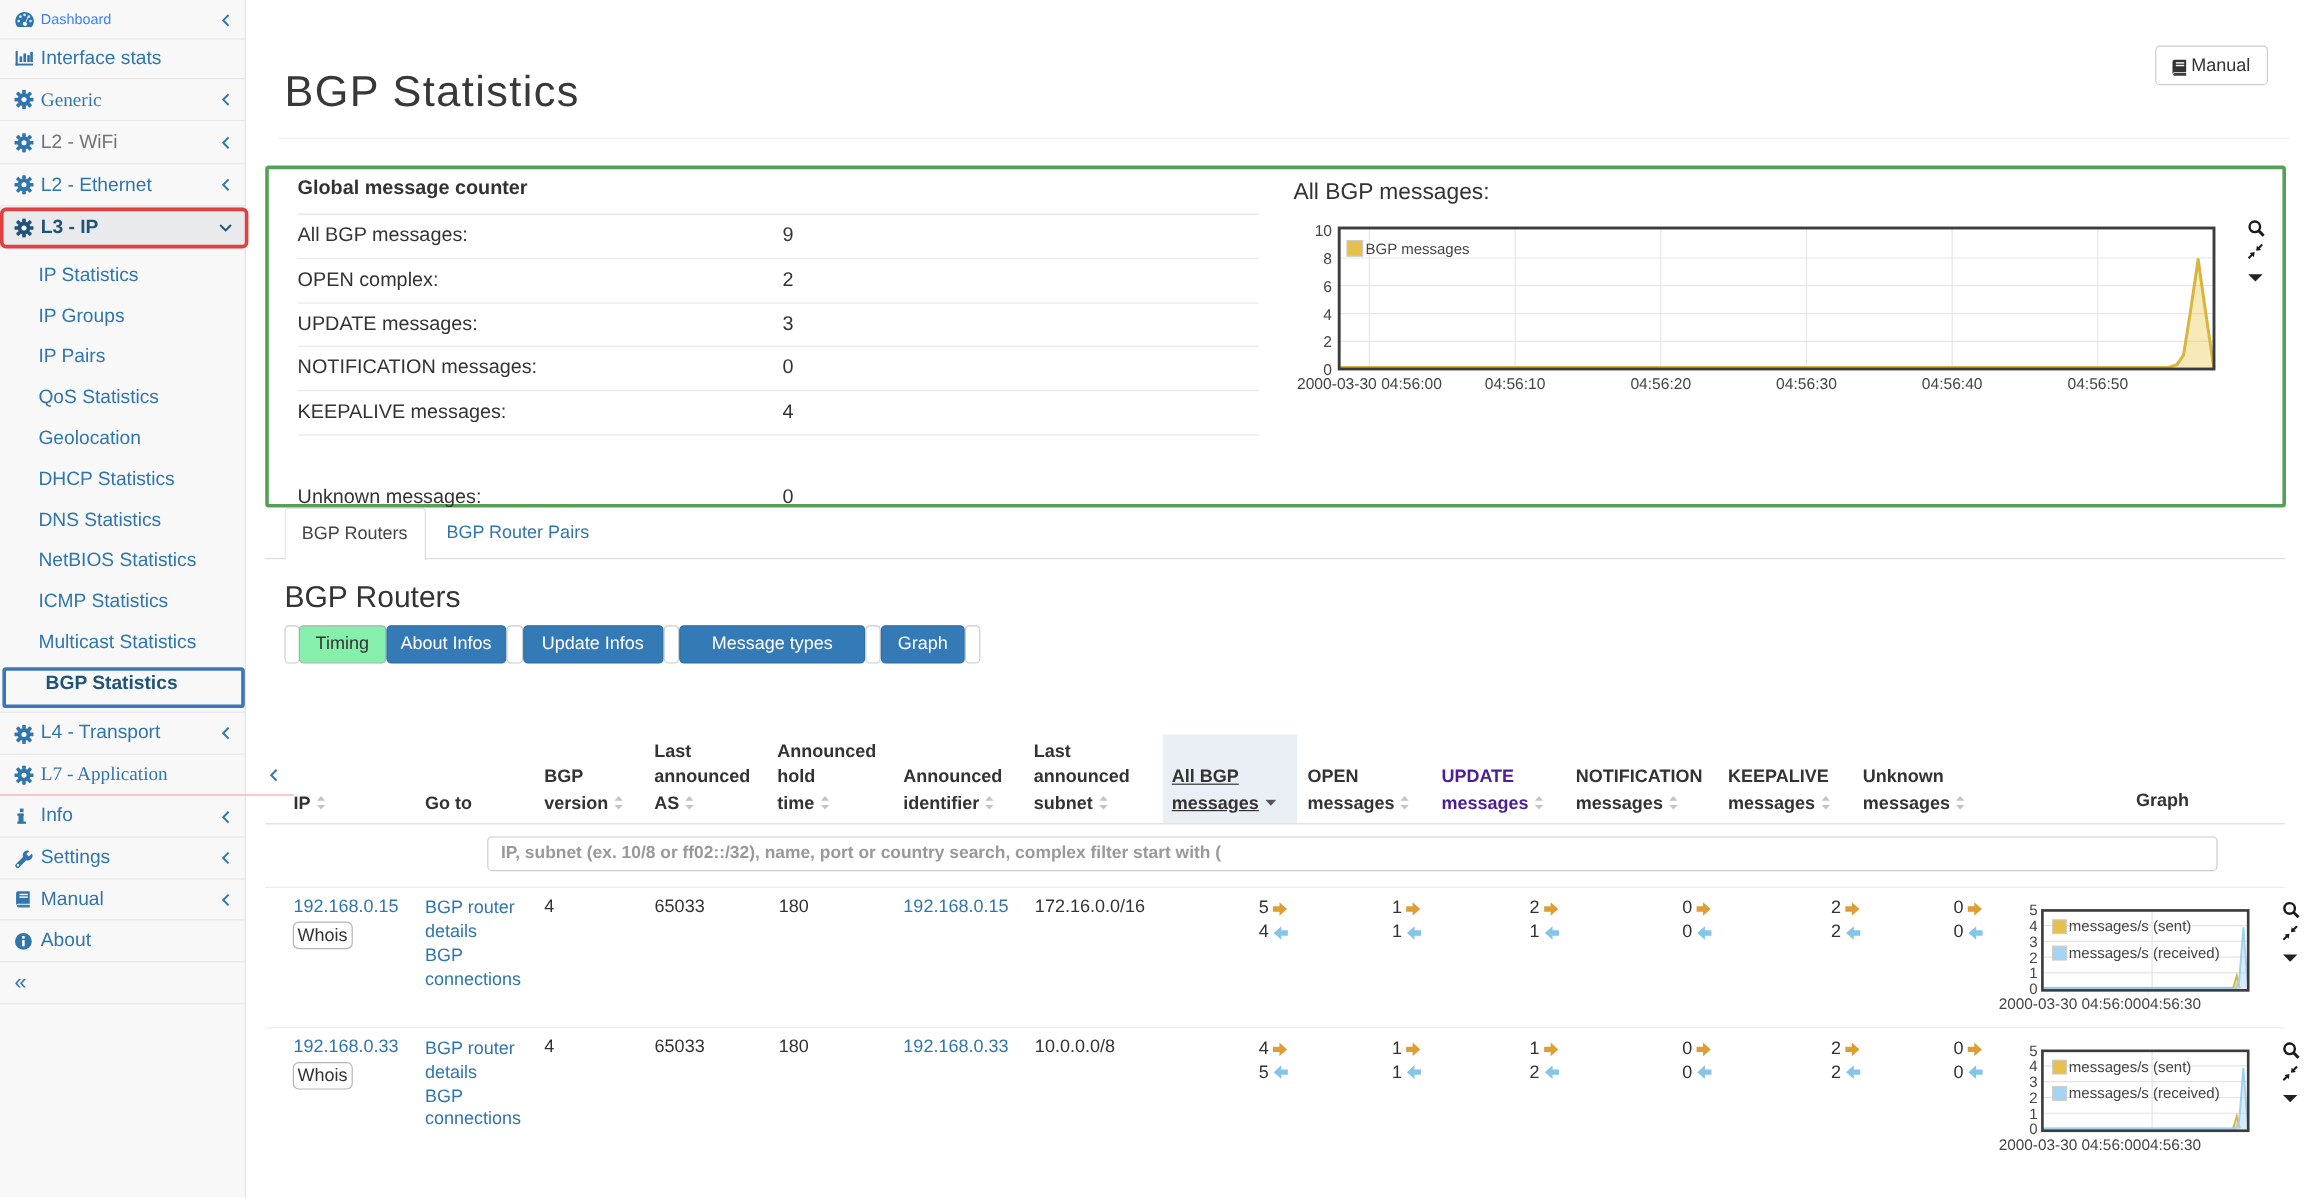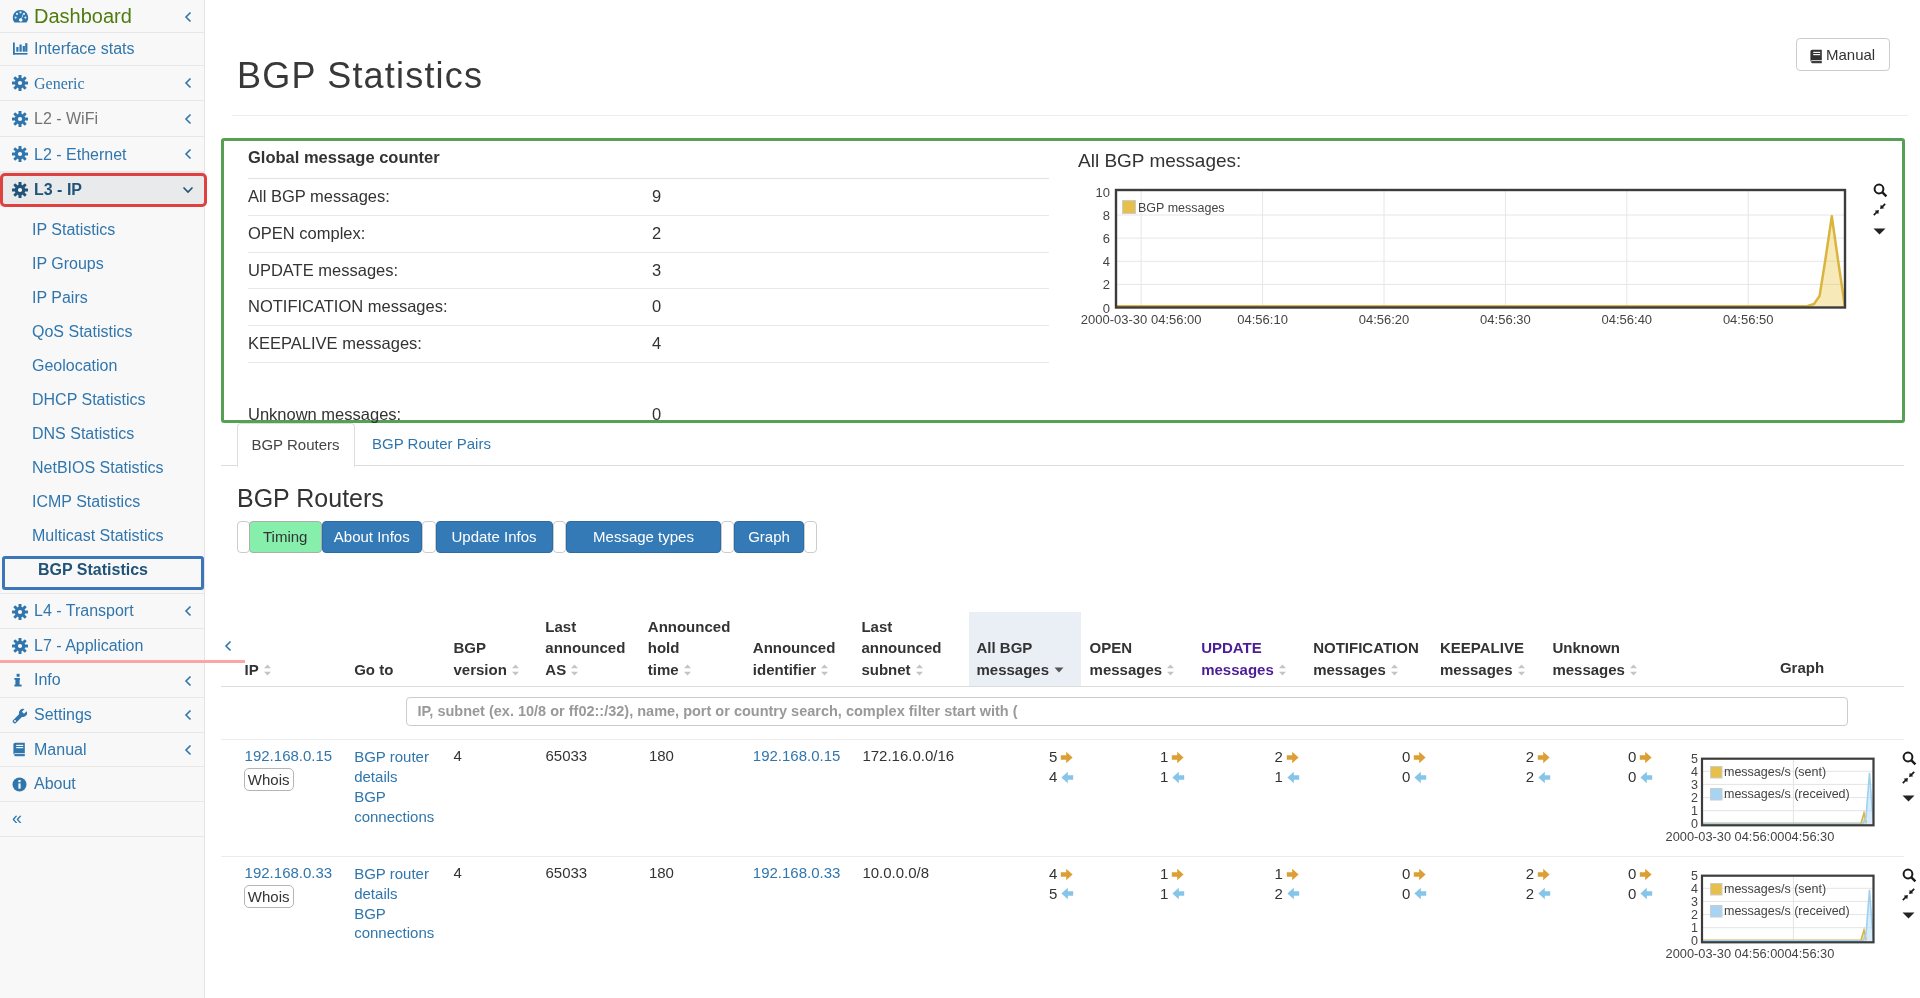--- a/index.html
+++ b/index.html
@@ -15,21 +15,21 @@
       <svg width="17" height="15" viewBox="0 0 17 15">
         <path fill="#3076ad" d="M8.5 1C4.2 1 .8 4.4.8 8.7c0 1.9.7 3.6 1.8 4.9h11.8c1.1-1.3 1.8-3 1.8-4.9C16.2 4.4 12.8 1 8.5 1z"></path>
         <circle cx="3.6" cy="8.6" r="1.1" fill="#d6ecf7"></circle>
         <circle cx="13.4" cy="8.6" r="1.1" fill="#d6ecf7"></circle>
         <circle cx="5" cy="4.9" r="1.1" fill="#d6ecf7"></circle>
         <circle cx="12" cy="4.9" r="1.1" fill="#d6ecf7"></circle>
         <circle cx="8.5" cy="3.4" r="1.1" fill="#d6ecf7"></circle>
         <path fill="#fff" d="M10.8 5.2 9.3 9.4a1.6 1.6 0 1 0-1.4 2.9 1.6 1.6 0 0 0 1.9-2.6l1.6-4.2z"></path>
       </svg>
     </div>
-<div class="abs" style="left:34px;top:0;height:33.0px;line-height:33.0px;font-size:20px;color:#4d7c0f;text-align:right;">Dashboard</div>
+<div class="abs" style="left:34px;top:0;height:33.0px;line-height:33.0px;font-size:12px;color:#3b82f6;text-align:right;">Dashboard</div>
 <div class="abs" style="right:13px;top:10.5px;">
       <svg width="8" height="12" viewBox="0 0 8 12">
         <polyline points="6.5,1.5 2,6 6.5,10.5" fill="none" stroke="#3076ad" stroke-width="1.6"></polyline>
       </svg>
     </div>
 </div>
 <div class="abs" style="left:0;top:33.0px;width:205px;height:32.6px;border-bottom:1px solid #e7e7e7;box-sizing:border-box;">
 <div class="abs" style="left:12px;top:8.3px;">
       <svg width="16" height="15" viewBox="0 0 16 15">
         <rect x="1" y="1.5" width="1.8" height="12" fill="#3076ad"></rect>
@@ -159,21 +159,21 @@
         <circle r="2.1" fill="#f8f8f8"></circle>
       </svg>
     </div>
 <div class="abs" style="left:34px;top:0;height:34.6px;line-height:34.6px;font-size:16px;color:#3076ad;">L4 - Transport</div>
 <div class="abs" style="right:13px;top:11.3px;">
       <svg width="8" height="12" viewBox="0 0 8 12">
         <polyline points="6.5,1.5 2,6 6.5,10.5" fill="none" stroke="#3076ad" stroke-width="1.6"></polyline>
       </svg>
     </div>
 </div>
-<div class="abs" style="left:0;top:628.6px;width:245px;height:34.7px;border-bottom:3px solid #fca5a5;box-sizing:border-box;">
+<div class="abs" style="left:0;top:628.6px;width:245px;height:34.7px;border-bottom:1px solid #fca5a5;box-sizing:border-box;font-family:Liberation Serif, serif;">
 <div class="abs" style="left:12px;top:9.8px;">
       <svg width="16" height="16" viewBox="-8 -8 16 16">
         <circle r="5.4" fill="#3076ad"></circle>
         <rect x="-1.5" y="-8.2" width="3" height="3.4" rx="0.8" fill="#3076ad" transform="rotate(0)"></rect>
         <rect x="-1.5" y="-8.2" width="3" height="3.4" rx="0.8" fill="#3076ad" transform="rotate(45)"></rect>
         <rect x="-1.5" y="-8.2" width="3" height="3.4" rx="0.8" fill="#3076ad" transform="rotate(90)"></rect>
         <rect x="-1.5" y="-8.2" width="3" height="3.4" rx="0.8" fill="#3076ad" transform="rotate(135)"></rect>
         <rect x="-1.5" y="-8.2" width="3" height="3.4" rx="0.8" fill="#3076ad" transform="rotate(180)"></rect>
         <rect x="-1.5" y="-8.2" width="3" height="3.4" rx="0.8" fill="#3076ad" transform="rotate(225)"></rect>
         <rect x="-1.5" y="-8.2" width="3" height="3.4" rx="0.8" fill="#3076ad" transform="rotate(270)"></rect>
@@ -349,21 +349,21 @@
       <path d="M1 8.8 L4.5 12.6 L8 8.8 Z" fill="#c4c4c4"></path>
     </svg></div>
 <div class="abs" style="left:752.8px;top:637.2px;font-size:15px;font-weight:bold;color:#333;line-height:21.5px;white-space:nowrap;">Announced<br>identifier<svg width="9" height="14" viewBox="0 0 9 14" style="display:inline-block;vertical-align:-2px;margin-left:4px;">
       <path d="M1 5.2 L4.5 1.4 L8 5.2 Z" fill="#c4c4c4"></path>
       <path d="M1 8.8 L4.5 12.6 L8 8.8 Z" fill="#c4c4c4"></path>
     </svg></div>
 <div class="abs" style="left:861.4px;top:615.7px;font-size:15px;font-weight:bold;color:#333;line-height:21.5px;white-space:nowrap;">Last<br>announced<br>subnet<svg width="9" height="14" viewBox="0 0 9 14" style="display:inline-block;vertical-align:-2px;margin-left:4px;">
       <path d="M1 5.2 L4.5 1.4 L8 5.2 Z" fill="#c4c4c4"></path>
       <path d="M1 8.8 L4.5 12.6 L8 8.8 Z" fill="#c4c4c4"></path>
     </svg></div>
-<div class="abs" style="left:976.5px;top:637.2px;font-size:15px;font-weight:bold;color:#333;line-height:21.5px;white-space:nowrap;">All BGP<br>messages<svg width="10" height="6" viewBox="0 0 10 6" style="display:inline-block;vertical-align:2px;margin-left:5px;">
+<div class="abs" style="left:976.5px;top:637.2px;font-size:15px;font-weight:bold;color:#333;line-height:21.5px;white-space:nowrap;text-decoration:underline;">All BGP<br>messages<svg width="10" height="6" viewBox="0 0 10 6" style="display:inline-block;vertical-align:2px;margin-left:5px;">
       <path d="M0.5 0.5 h9 l-4.5 5 z" fill="#555"></path>
     </svg></div>
 <div class="abs" style="left:1089.6px;top:637.2px;font-size:15px;font-weight:bold;color:#333;line-height:21.5px;white-space:nowrap;">OPEN<br>messages<svg width="9" height="14" viewBox="0 0 9 14" style="display:inline-block;vertical-align:-2px;margin-left:4px;">
       <path d="M1 5.2 L4.5 1.4 L8 5.2 Z" fill="#c4c4c4"></path>
       <path d="M1 8.8 L4.5 12.6 L8 8.8 Z" fill="#c4c4c4"></path>
     </svg></div>
 <div class="abs" style="left:1201.2px;top:637.2px;font-size:15px;font-weight:bold;color:#4c1d95;line-height:21.5px;white-space:nowrap;">UPDATE<br>messages<svg width="9" height="14" viewBox="0 0 9 14" style="display:inline-block;vertical-align:-2px;margin-left:4px;">
       <path d="M1 5.2 L4.5 1.4 L8 5.2 Z" fill="#c4c4c4"></path>
       <path d="M1 8.8 L4.5 12.6 L8 8.8 Z" fill="#c4c4c4"></path>
     </svg></div>

